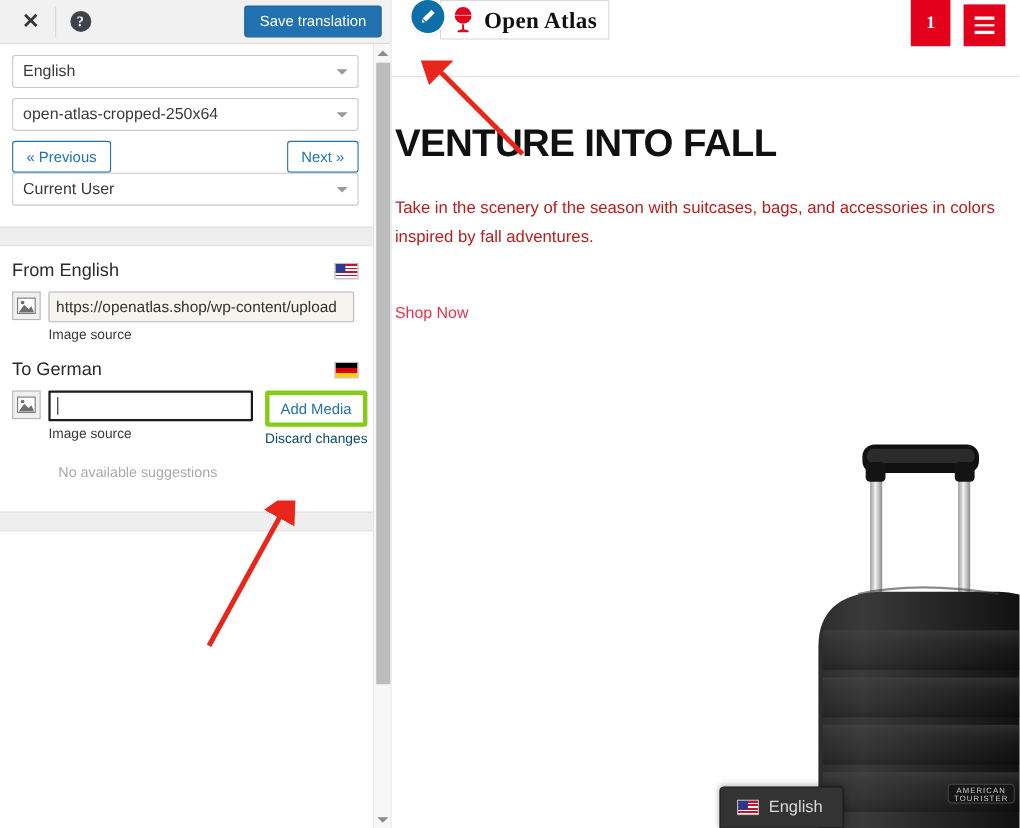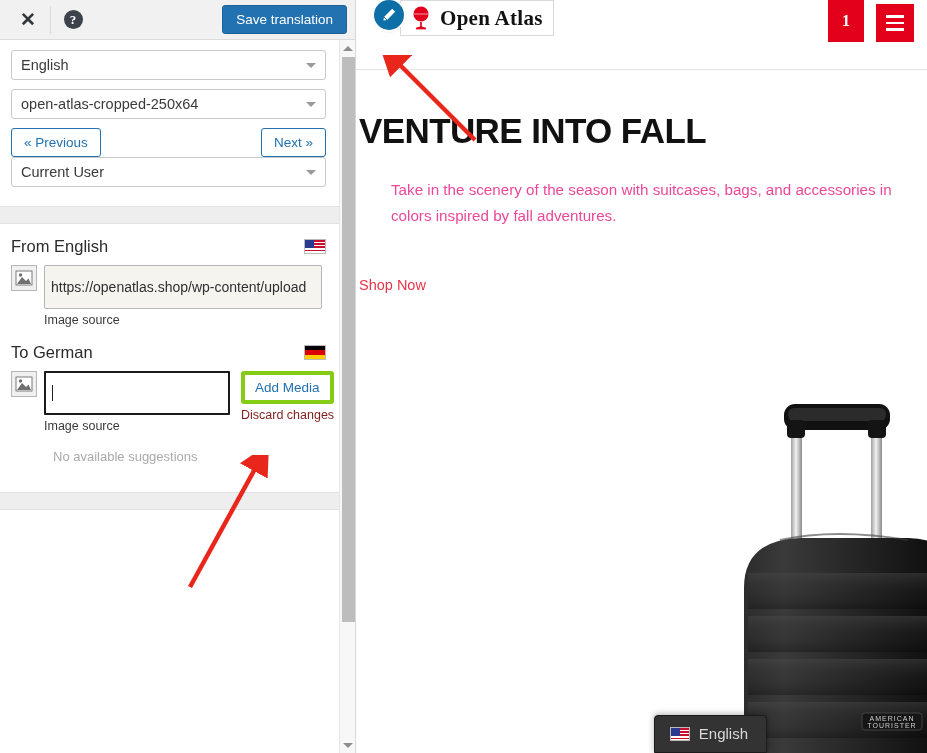--- a/index.html
+++ b/index.html
@@ -89,36 +89,36 @@
     width: 9px; height: 8px; background: #2a3b8f;
   }
   .flag-de { background: linear-gradient(to bottom, #000 0 33.3%, #dd0000 33.3% 66.6%, #ffce00 66.6% 100%); }
 
   .field-row { display: flex; align-items: flex-start; gap: 7px; width: 336px; }
   .img-thumb {
     width: 26px; height: 26px; border: 1px solid #b5b5b5; background: #f0f0f0;
     display: flex; align-items: center; justify-content: center; flex: 0 0 auto;
   }
   .txtin {
-    height: 44px; border: 1px solid #b5b5b5; border-radius: 2px;
+    height: 28px; border: 1px solid #b5b5b5; border-radius: 2px;
     background: #f6f4ef; font-size: 14px; color: #303030;
     padding: 0 6px; display: flex; align-items: center;
     white-space: nowrap; overflow: hidden;
   }
   .txtin.active { background: #fff; border: 2px solid #1a1a1a; border-radius: 1px; }
   .caretbar { width: 1px; height: 16px; background: #222; }
   .sub-lbl { font-size: 12.5px; color: #3a3a3a; margin: 4px 0 0 0; }
   .muted { font-size: 13px; color: #aaa; }
 
   .addmedia {
     border: 4px solid #84cc16; color: #2271b1; background: #fff;
     border-radius: 3px; font-size: 13.5px; padding: 5px 10px; cursor: pointer;
     flex: 0 0 auto; font-family: "Liberation Sans", sans-serif;
   }
-  .discard { font-size: 12.5px; color: #7f1d1d; margin-top: 4px; text-align: center; }
+  .discard { font-size: 12.5px; color: #0c4a6e; margin-top: 4px; text-align: center; }
 
   .features { padding: 18px 22px 0 22px; }
   .feat-title { font-size: 17px; color: #3b4046; font-weight: bold; text-align: center; margin-bottom: 14px; }
   .feat-list { list-style: disc; margin-left: 22px; }
   .feat-list li { font-size: 14.5px; color: #41464b; line-height: 22px; margin-bottom: 1px; }
 
   
   .lp-scroll {
     position: absolute; right: 0; top: 40px; width: 16px; height: 713px;
     background: #f7f7f7; border-left: 1px solid #e6e6e6;
@@ -155,21 +155,21 @@
     border-bottom: none; border-radius: 7px 7px 0 0;
   }
   .menu-btn { width: 38px; height: 38px; background: #e2001a; display: flex; flex-direction: column; align-items: center; justify-content: center; gap: 4px; cursor: pointer; }
   .menu-btn span { display: block; width: 18px; height: 2.6px; background: #fff; }
 
   .hero { padding: 42px 0 0 3px; }
   .hero-title {
     font-size: 35px; font-weight: bold; color: #111; letter-spacing: -0.6px;
     line-height: 1.1; margin-bottom: 26px;
   }
-  .hero-sub { font-size: 15.2px; color: #ec4899; line-height: 26px; max-width: 575px; margin-left: 32px; }
+  .hero-sub { font-size: 15.2px; color: #b91c1c; line-height: 26px; max-width: 575px; }
   .shop-now { display: inline-block; margin-top: 48px; color: #e8344b; font-size: 14.5px; cursor: pointer; }
 
   .suitcase-wrap { position: absolute; left: 384px; top: 388px; width: 300px; height: 365px; }
 
   .lang-switcher {
     position: absolute; right: 160px; bottom: 0px;
     background: #333; border: 1px solid #1b1b1b; border-radius: 4px 4px 0 0;
     padding: 9px 18px 10px 15px; display: flex; align-items: center; gap: 9px;
     box-shadow: 0 -1px 6px rgba(0,0,0,.3); cursor: pointer;
   }

